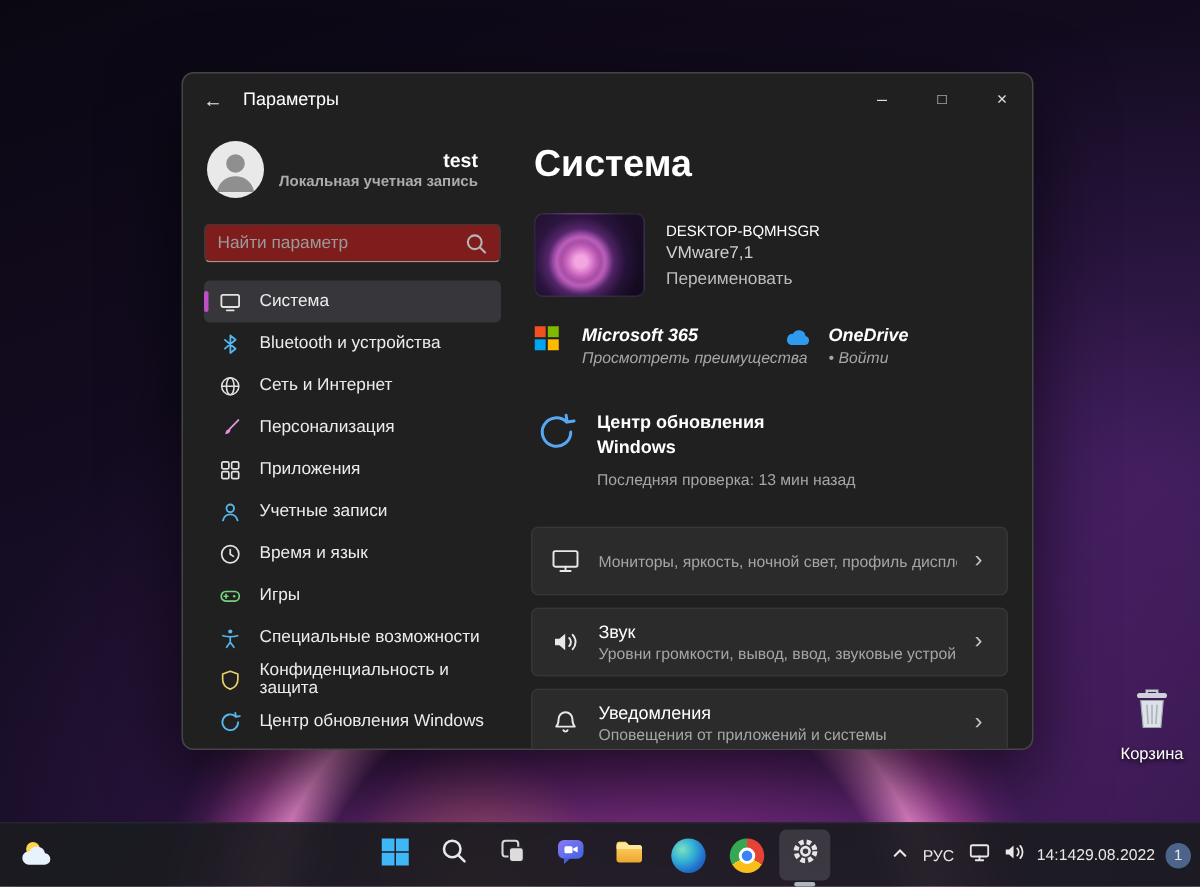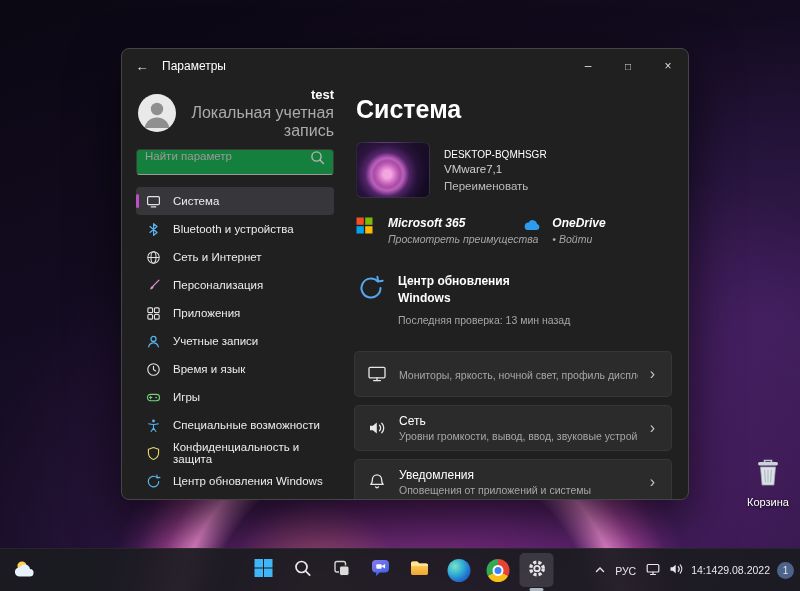--- a/index.html
+++ b/index.html
@@ -31,24 +31,24 @@
   .caps { margin-left:auto; display:flex; }
   .caps button { width:40px; height:34px; color:#dcdcdc; font-size:12px; display:flex; align-items:center; justify-content:center; }
   .caps .max { font-size:10px; }
   .winbody { flex:1; display:flex; min-height:0; }
 
   
   .sidebar { width:224px; flex:none; padding:10px 12px 0 14px; }
   .account { display:flex; align-items:center; gap:10px; margin:0 0 16px 2px; height:40px;text-align:right; }
   .avatar { width:38px; height:38px; border-radius:50%; background:#e9e9e9; overflow:hidden; flex:none; display:block; }
   .acc-name { display:block; font-size:13px; font-weight:bold; color:#fff; }
-  .acc-type { display:block; font-size:16px; color:#ababab; margin-top:2px; }
+  .acc-type { display:block; font-size:10px; color:#ababab; margin-top:2px;font-weight:bold; }
   .searchbox {
-    height:26px; display:flex; align-items:flex-start; padding:0 8px;
-    background:#15803d; border:1px solid #3a3a3a; border-bottom:1px solid #9a9a9a; border-radius:4px;
+    height:26px; display:flex; align-items:center; padding:0 8px;
+    background:#7f1d1d; border:1px solid #3a3a3a; border-bottom:1px solid #9a9a9a; border-radius:4px;
   }
   .searchbox input { flex:1; background:transparent; border:none; outline:none; color:#e0e0e0; font-size:11.5px; font-family:inherit; min-width:0; }
   .searchbox input::placeholder { color:#9a9a9a; }
   .sicon { display:flex; flex:none; }
   .nav { margin-top:12px; display:flex; flex-direction:column; }
   .nav-item {
     height:28px; display:flex; align-items:center; gap:12px; padding:0 10px;
     border-radius:4px; font-size:11.5px; color:#ececec; position:relative;
   }
   .nav-item.selected { background:#37373b; }
@@ -337,21 +337,21 @@
           <span class="chevron">›</span>
         </div>
         <div class="card">
           <span class="card-icon">
               <svg width="20" height="20" viewBox="0 0 20 20" fill="none" stroke="currentColor" stroke-width="1.3" stroke-linecap="round">
                 <path d="M3 7.8v4.4h2.9l3.9 3.3V4.5L5.9 7.8z" fill="currentColor" stroke="none"></path>
                 <path d="M12.5 7.3a3.8 3.8 0 0 1 0 5.4M14.8 5.2a7 7 0 0 1 0 9.6"></path>
               </svg>
             </span>
           <div class="card-text">
-            <div class="card-title">Сеть</div>
+            <div class="card-title">Звук</div>
             <div class="card-sub">Уровни громкости, вывод, ввод, звуковые устройства</div>
           </div>
           <span class="chevron">›</span>
         </div>
         <div class="card">
           <span class="card-icon">
               <svg width="20" height="20" viewBox="0 0 20 20" fill="none" stroke="currentColor" stroke-width="1.3" stroke-linecap="round" stroke-linejoin="round">
                 <path d="M10 2.8a4.6 4.6 0 0 1 4.6 4.6c0 3 .7 4.1 1.6 5H3.8c.9-.9 1.6-2 1.6-5A4.6 4.6 0 0 1 10 2.8z"></path>
                 <path d="M8.6 14.8a1.5 1.5 0 0 0 2.8 0"></path>
               </svg>

